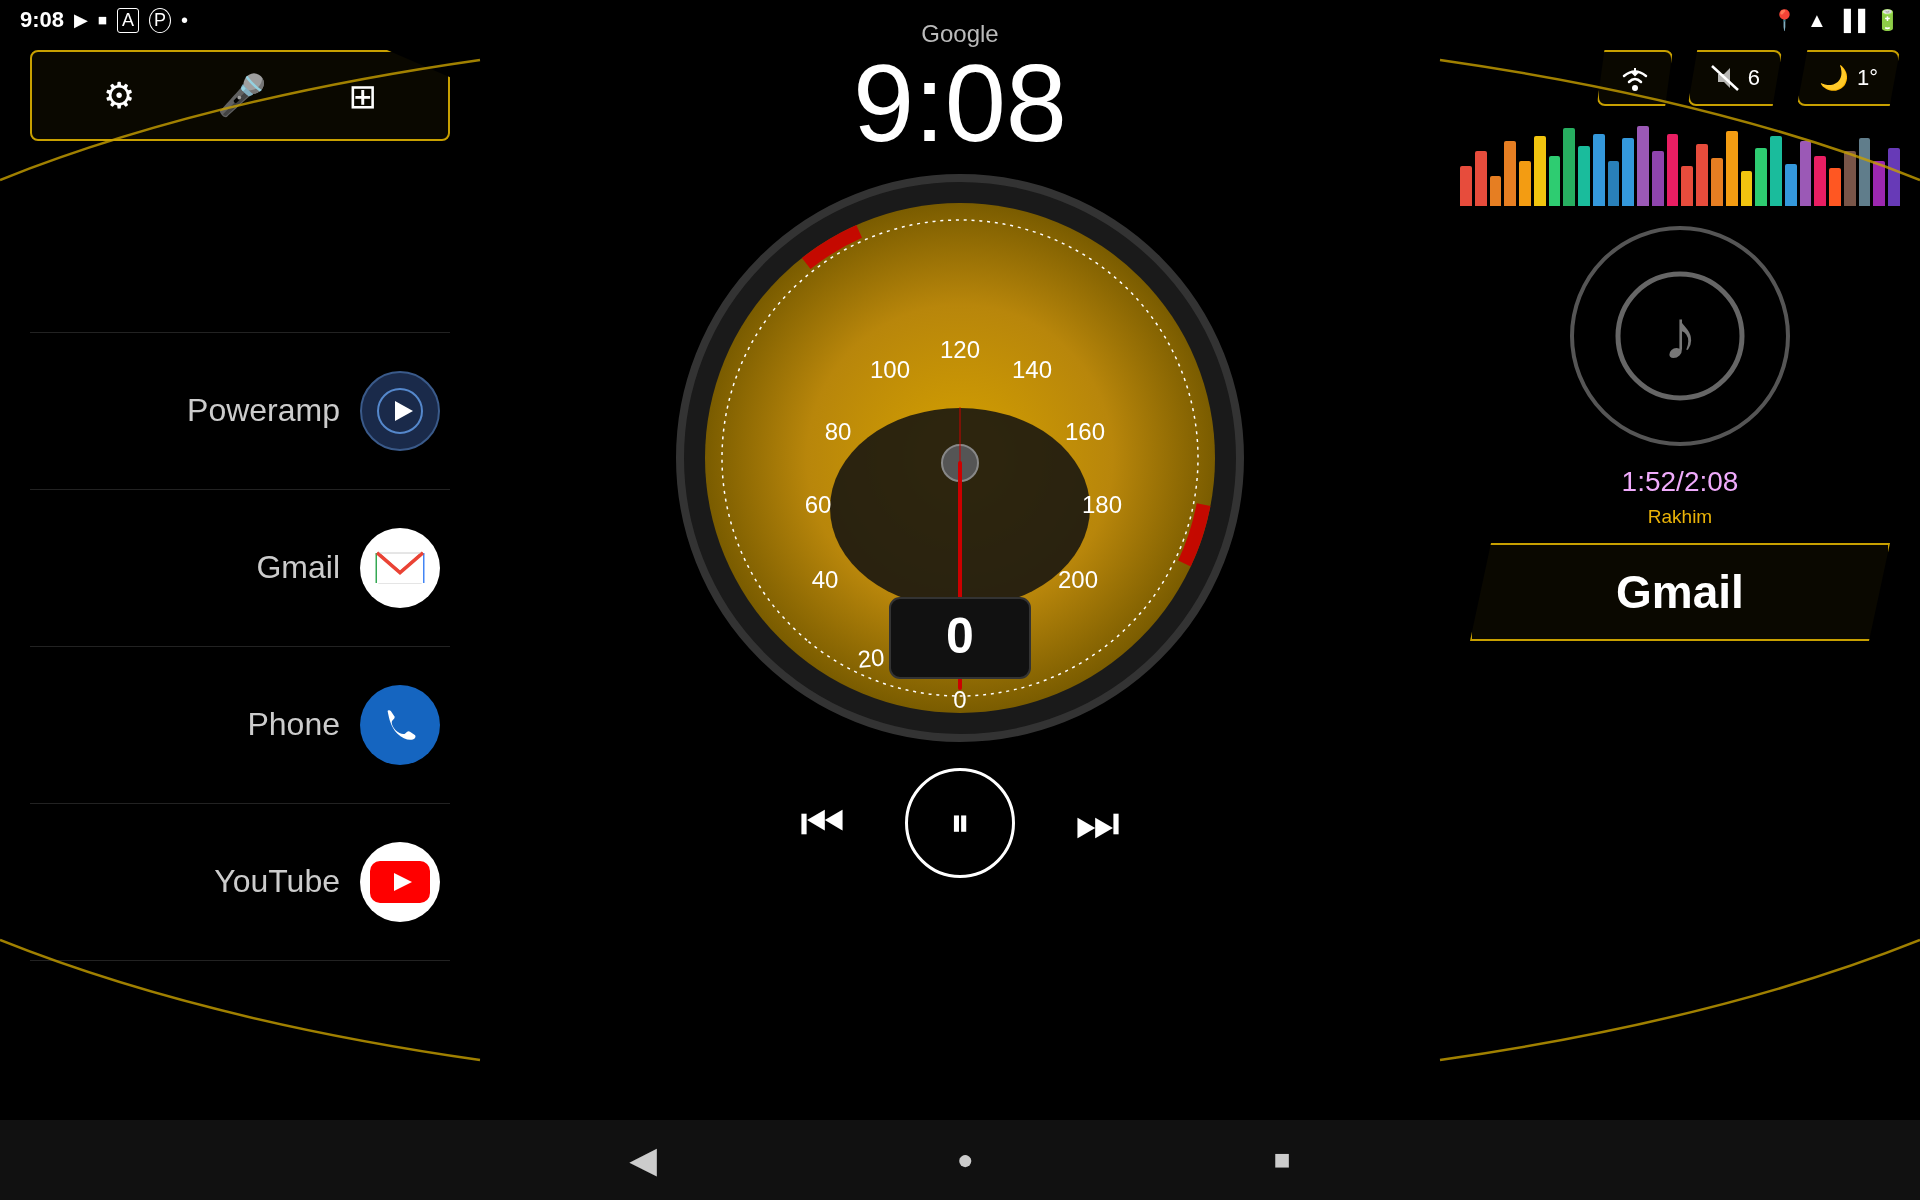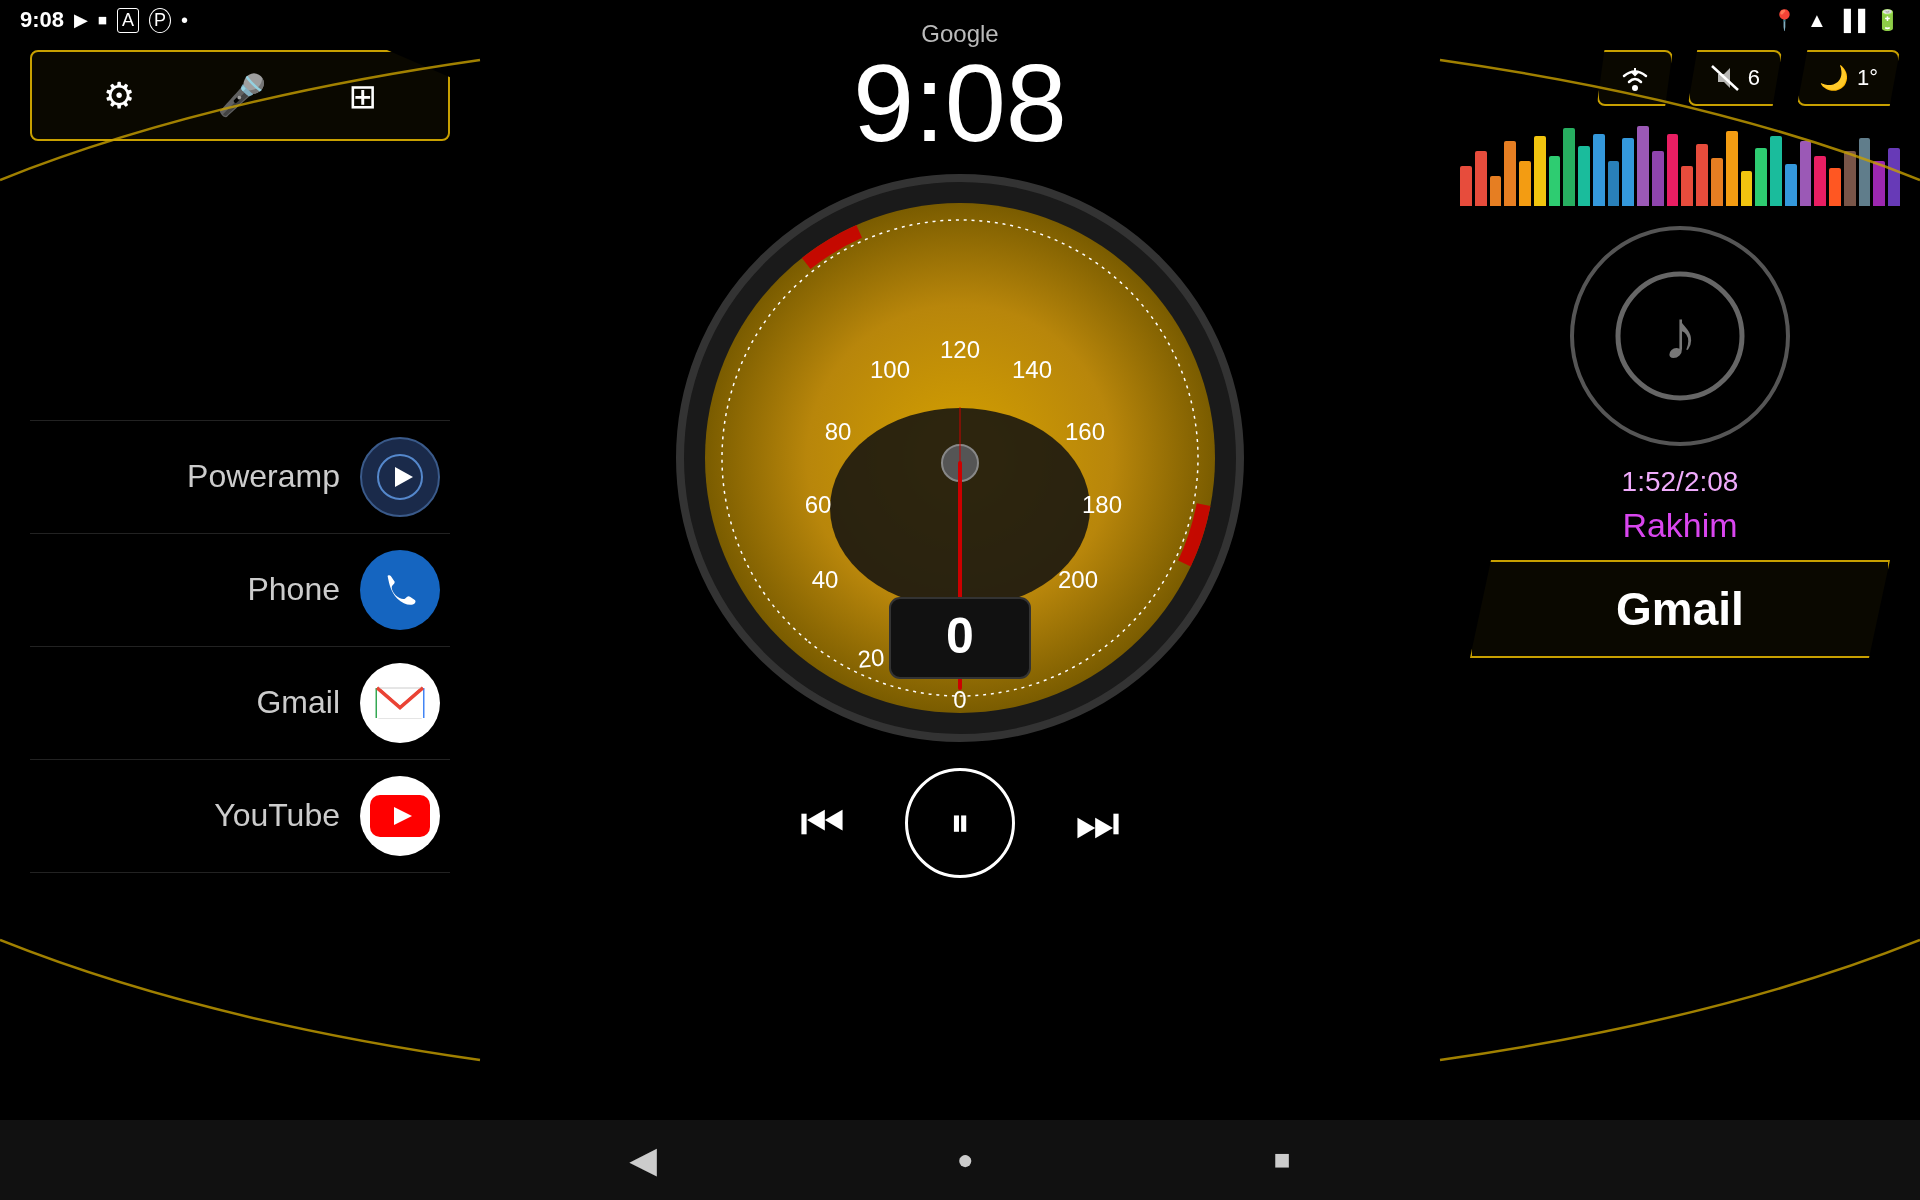--- a/index.html
+++ b/index.html
@@ -78,21 +78,21 @@
       justify-content: center;
       gap: 0;
       padding: 0 30px;
       margin-top: 20px;
     }
     .app-item {
       display: flex;
       align-items: center;
       justify-content: flex-end;
       gap: 20px;
-      padding: 16px 10px;
+      padding: 38px 10px;
       border-bottom: 1px solid #222;
       cursor: pointer;
     }
     .app-item:first-child {
       border-top: 1px solid #222;
     }
     .app-label {
       font-size: 32px;
       color: #ccc;
       flex: 1;
@@ -277,22 +277,22 @@
     #track-info {
       text-align: center;
       margin-top: 20px;
     }
     #track-time {
       font-size: 28px;
       color: #f0abfc;
       margin-bottom: 8px;
     }
     #track-artist {
-      font-size: 34px;
-      color: #d946ef;
+      font-size: 19px;
+      color: #eab308;
     }
 
     
     #track-title-banner {
       margin-top: 15px;
       border: 2px solid #c8a000;
       padding: 20px 50px;
       background: rgba(200, 160, 0, 0.05);
       clip-path: polygon(5% 0, 100% 0, 95% 100%, 0 100%);
       width: 420px;
@@ -389,39 +389,39 @@
       <span class="app-label">Poweramp</span>
       <div class="app-icon poweramp">
         <svg width="50" height="50" viewBox="0 0 50 50">
           <circle cx="25" cy="25" r="22" fill="none" stroke="#5588cc" stroke-width="2"></circle>
           <polygon points="20,15 20,35 38,25" fill="white"></polygon>
         </svg>
       </div>
     </div>
 
     <div class="app-item">
-      <span class="app-label">Phone</span>
-      <div class="app-icon phone">
-        <svg width="44" height="44" viewBox="0 0 44 44">
-          <path d="M10 8 C10 8 12 6 14 8 L18 14 C20 16 18 18 16 20 C14 22 16 28 20 32 C24 36 30 38 32 36 C34 34 36 32 38 34 L44 38 C46 40 44 42 44 42 C40 46 30 44 22 36 C14 28 12 18 10 8Z" fill="white" transform="scale(0.8) translate(2,2)"></path>
-        </svg>
-      </div>
-    </div>
-
-    <div class="app-item">
       <span class="app-label">Gmail</span>
       <div class="app-icon gmail">
         <svg width="50" height="40" viewBox="0 0 50 40">
           <rect width="50" height="40" rx="3" fill="white"></rect>
           <path d="M2 5 L25 25 L48 5" stroke="#EA4335" stroke-width="4" fill="none"></path>
           <rect x="2" y="5" width="46" height="30" rx="2" fill="none" stroke="#ccc" stroke-width="1"></rect>
           <path d="M2 5 L2 35" stroke="#34A853" stroke-width="3"></path>
           <path d="M48 5 L48 35" stroke="#4285F4" stroke-width="3"></path>
           <path d="M2 5 L25 25 L48 5 L48 35 L2 35Z" fill="white"></path>
           <path d="M2 5 L25 25 L48 5" stroke="#EA4335" stroke-width="3" fill="none"></path>
+        </svg>
+      </div>
+    </div>
+
+    <div class="app-item">
+      <span class="app-label">Phone</span>
+      <div class="app-icon phone">
+        <svg width="44" height="44" viewBox="0 0 44 44">
+          <path d="M10 8 C10 8 12 6 14 8 L18 14 C20 16 18 18 16 20 C14 22 16 28 20 32 C24 36 30 38 32 36 C34 34 36 32 38 34 L44 38 C46 40 44 42 44 42 C40 46 30 44 22 36 C14 28 12 18 10 8Z" fill="white" transform="scale(0.8) translate(2,2)"></path>
         </svg>
       </div>
     </div>
 
     <div class="app-item">
       <span class="app-label">YouTube</span>
       <div class="app-icon youtube">
         <svg width="60" height="42" viewBox="0 0 60 42">
           <rect width="60" height="42" rx="10" fill="#FF0000"></rect>
           <polygon points="24,12 24,30 42,21" fill="white"></polygon>

